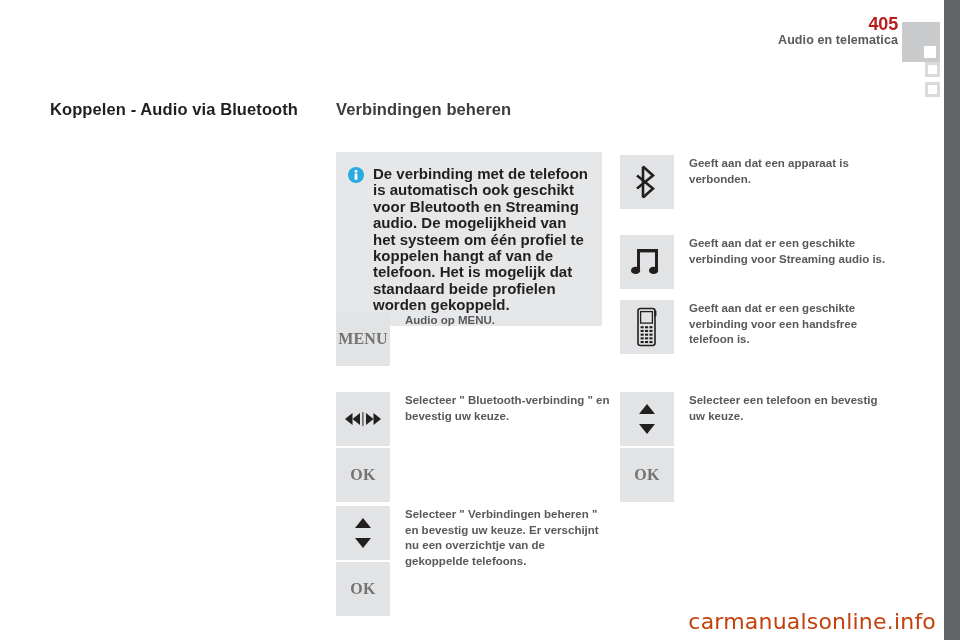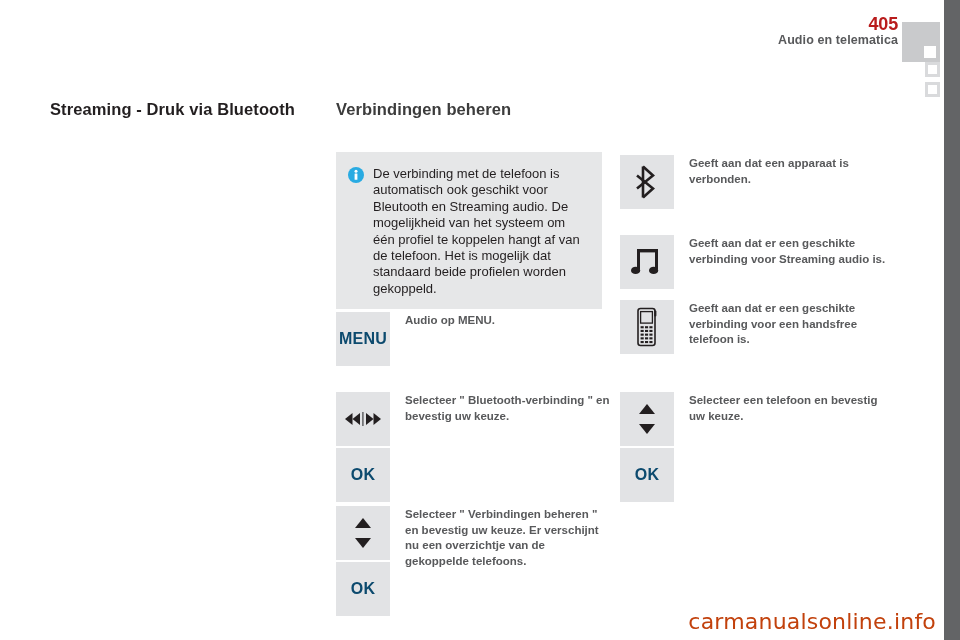--- a/index.html
+++ b/index.html
@@ -125,23 +125,24 @@
     display: flex;
     gap: 9px;
   }
   .note-icon {
     flex: 0 0 16px;
     width: 16px;
     height: 16px;
     margin-top: 1px;
   }
   .note-text {
-    font-size: 13px;
+    font-size: 15px;
     color: #231f20;
     line-height: 16.4px;
+    font-weight: bold;
   }
 
   
   .step {
     position: absolute;
     display: flex;
     align-items: flex-start;
     gap: 15px;
   }
   .keys {
@@ -155,22 +156,23 @@
     height: 54px;
     background: #e2e3e5;
     display: flex;
     align-items: center;
     justify-content: center;
     position: relative;
   }
   .key-label {
     font-size: 16px;
     font-weight: bold;
-    color: #0c4a6e;
+    color: #737373;
     letter-spacing: 0.2px;
+    font-family: Liberation Serif, serif;
   }
   .step-text {
     font-size: 11.5px;
     font-weight: bold;
     color: #58595b;
     line-height: 15.5px;
     padding-top: 1px;
     max-width: 205px;
   }
 
@@ -203,21 +205,21 @@
   <div class="tab-small s2">
     <div class="tab-small-inner"></div>
   </div>
 
   <div class="header">
     <div class="page-number">405</div>
     <div class="header-chapter">Audio en telematica</div>
   </div>
 
   <div class="col col-left">
-    <h1 class="section-title">Streaming - Druk via Bluetooth</h1>
+    <h1 class="section-title">Koppelen - Audio via Bluetooth</h1>
   </div>
 
   <div class="col col-mid">
     <h1 class="section-title accent">Verbindingen beheren</h1>
   </div>
 
   <div class="note-box">
     <span class="note-icon">
       <svg class="glyph" width="16" height="16" viewBox="0 0 16 16">
         <circle cx="8" cy="8" r="8" fill="#29abe2"></circle>

